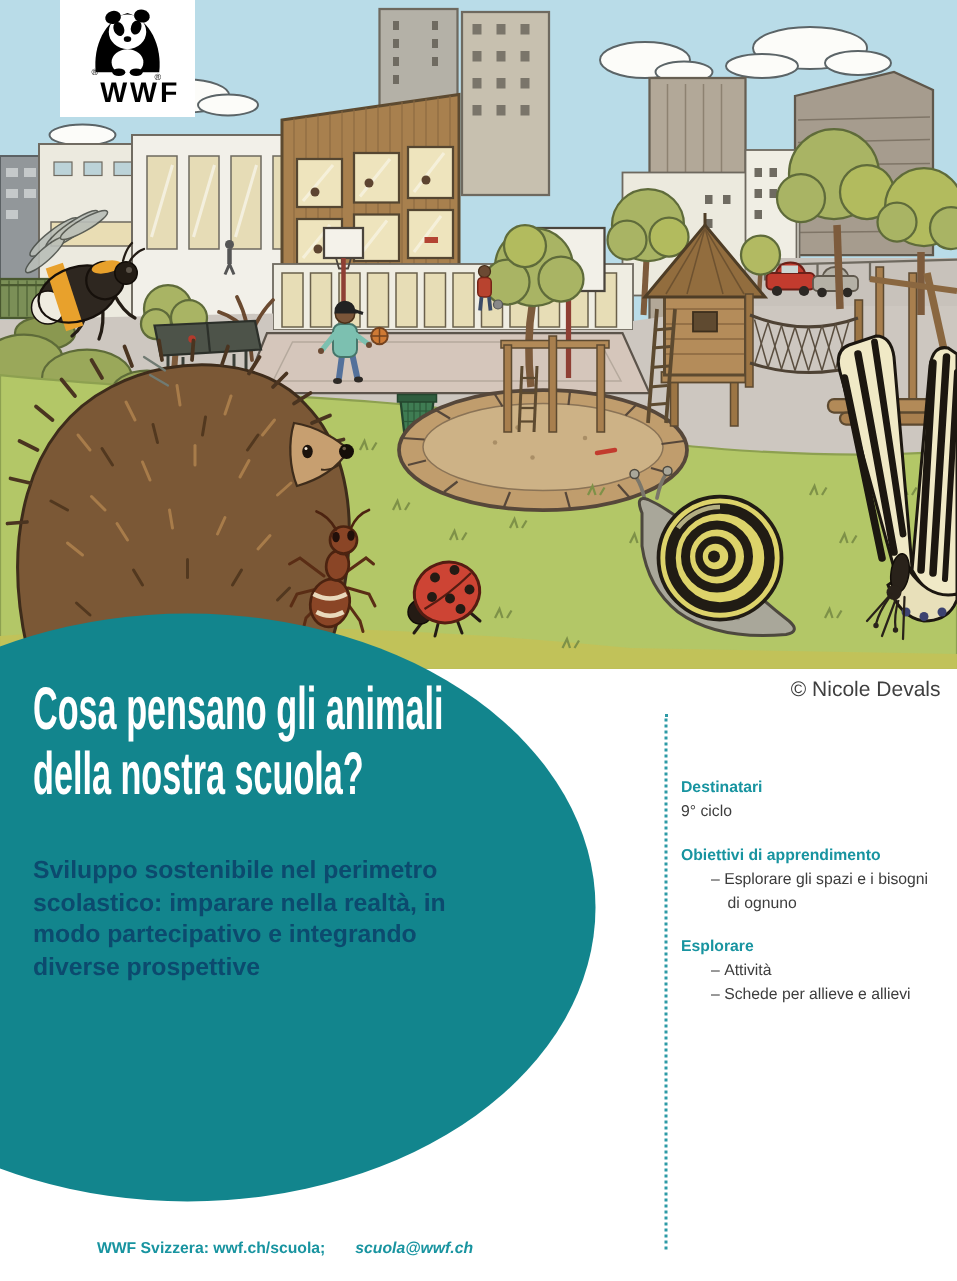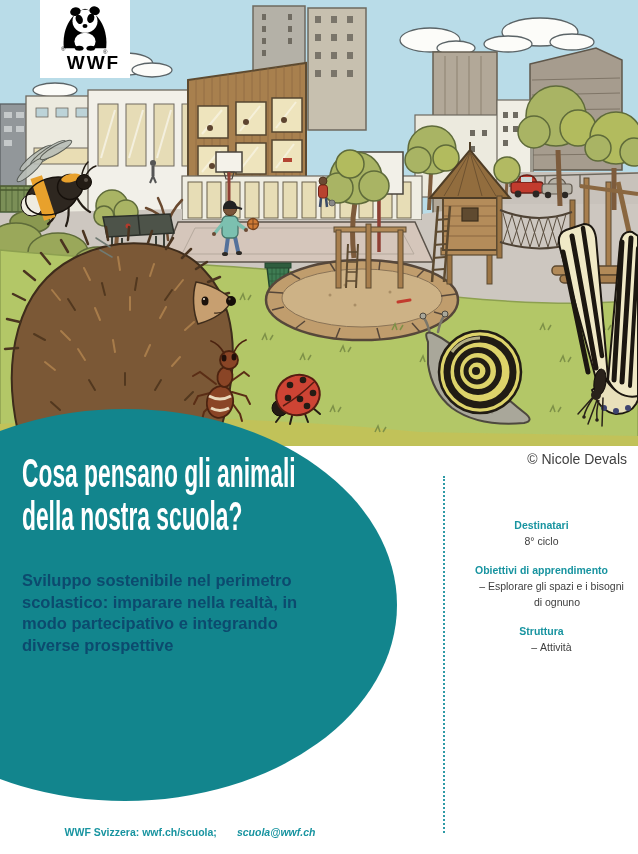--- a/index.html
+++ b/index.html
@@ -17,21 +17,21 @@
   .credit{position:absolute;top:451px;right:11px;font-size:14px;color:#3f3f3f;}
   .blob{position:absolute;left:0;top:398px;display:block;}
   .title{position:absolute;left:22px;top:452px;margin:0;color:#fff;font-size:40px;
          line-height:43px;font-weight:700;transform:scaleX(0.57);transform-origin:0 0;
          white-space:nowrap;width:620px;}
   .subtitle{position:absolute;left:22px;top:570px;margin:0;color:#0c4a6e;font-size:16.5px;
             line-height:21.5px;font-weight:700;white-space:pre-line;}
   .sidebar{position:absolute;left:443px;top:476px;width:186px;height:357px;
            border-left:2px dotted #2d9aa6;padding-left:9px;box-sizing:border-box;
            color:#3d3d3d;font-size:10.5px;}
-  #sidebar-sections{margin-top:43px;text-align:center;}
+  #sidebar-sections{margin-top:43px;}
   .sec{margin-bottom:14px;}
   .sec-head{margin:0 0 2px 0;font-size:10.5px;color:#1894a0;font-weight:700;}
   .sec-item{line-height:16.5px;}
   .sec-item.bulleted{padding-left:11px;text-indent:-11px;margin-left:20px;}
   .footer-left{position:absolute;left:0;top:781px;width:206px;text-align:center;
                font-size:10.5px;line-height:14px;color:#1c1c1c;}
   .f-org{color:#1894a0;font-weight:700;}
   .footer-contact{position:absolute;left:0;top:826px;width:380px;text-align:center;
                   font-size:10.5px;font-weight:700;color:#1894a0;}
   .em{font-style:italic;margin-left:20px;}
@@ -672,36 +672,37 @@
   <p class="subtitle">Sviluppo sostenibile nel perimetro
 scolastico: imparare nella realtà, in
 modo partecipativo e integrando
 diverse prospettive</p>
 
   <aside class="sidebar">
     <div id="sidebar-sections">
     <section class="sec">
       <h3 class="sec-head" style="color: rgb(24, 148, 160);">Destinatari</h3>
       <div class="sec-items">
-            <div class="sec-item">8° ciclo</div>
+            <div class="sec-item">9° ciclo</div>
           </div>
     </section>
 
 
     <section class="sec">
       <h3 class="sec-head" style="color: rgb(24, 148, 160);">Obiettivi di apprendimento</h3>
       <div class="sec-items">
             <div class="sec-item bulleted">–&nbsp;Esplorare gli spazi e i bisogni di ognuno</div>
           </div>
     </section>
 
     <section class="sec">
-      <h3 class="sec-head" style="color: rgb(24, 148, 160);">Struttura</h3>
+      <h3 class="sec-head" style="color: rgb(24, 148, 160);">Esplorare</h3>
       <div class="sec-items">
             <div class="sec-item bulleted">–&nbsp;Attività</div>
+            <div class="sec-item bulleted">–&nbsp;Schede per allieve e allievi</div>
           </div>
     </section>
   </div>
   </aside>
 
   <div class="footer-contact" style="color: rgb(24, 148, 160);">
     <span>WWF Svizzera: wwf.ch/scuola;</span><span class="em">scuola@wwf.ch</span>
   </div>
 
 </div>

